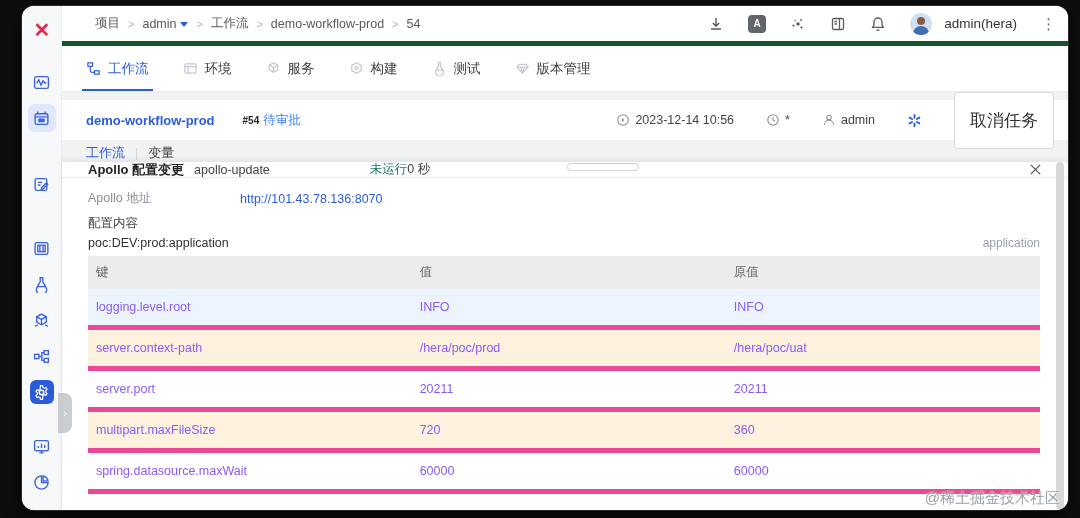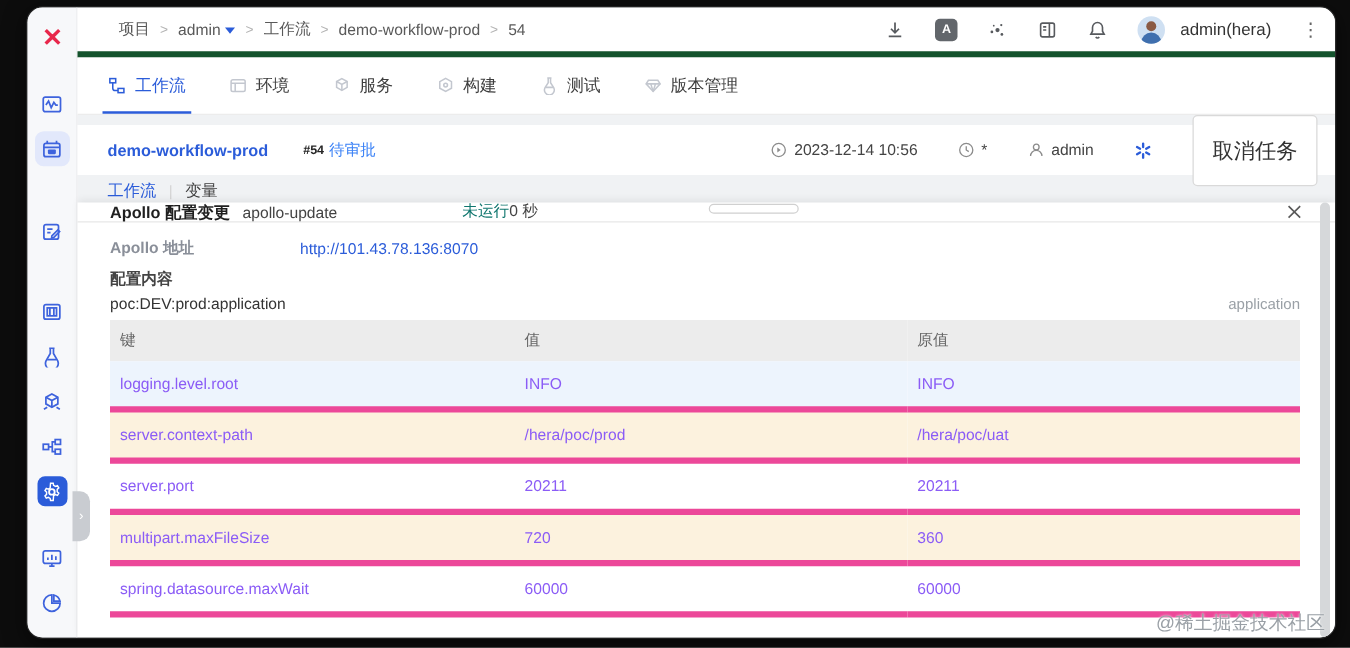--- a/index.html
+++ b/index.html
@@ -68,21 +68,21 @@
   .vscroll { position:absolute; right:4px; top:0; bottom:0; width:8px; background:#d6d8da; border-radius:4px; cursor:pointer; z-index:6; }
   .panel-header { height:16px; border-bottom:1px solid #e8e8e8; display:flex; align-items:center; padding:0 26px; }
   .p-title { font-size:13px; font-weight:bold; color:#1f1f1f; }
   .p-sub { font-size:12.5px; color:#434343; margin-left:10px; }
   .p-status { font-size:12.5px; color:#0f766e; margin-left:100px; }
   .p-dur { font-size:12.5px; color:#434343; }
   .p-close { margin-left:auto; color:#595959; cursor:pointer; display:flex; }
   .p-close svg { width:13px; height:13px; }
   .panel-body { padding:12px 28px 0 26px; }
   .field-row { display:flex; align-items:center; margin-bottom:8px; }
-  .field-label { width:152px; font-size:12.5px; color:#8a8f99;font-weight:bold; }
+  .field-label { width:152px; font-size:12.5px; color:#8a8f99; }
   .field-label.dark { color:#444; }
   .field-link { font-size:12.5px; color:#2b5cd9; cursor:pointer; }
   .ns-row { display:flex; align-items:flex-end; justify-content:space-between; margin:4px 0 6px; }
   .ns-name { font-size:12.5px; color:#333; }
   .ns-format { font-size:12px; color:#9aa0a6; }
 
   table.cfg { width:100%; border-collapse:collapse; font-size:12.5px; }
   table.cfg th { background:#ececec; color:#666; font-weight:normal; text-align:left; padding:8px 8px; }
   table.cfg td { color:#8b5cf6; padding:11px 8px; border-bottom:5px solid #ec4899; }
   table.cfg .c-key { width:34%; } table.cfg .c-val { width:33%; } table.cfg .c-org { width:33%; }

